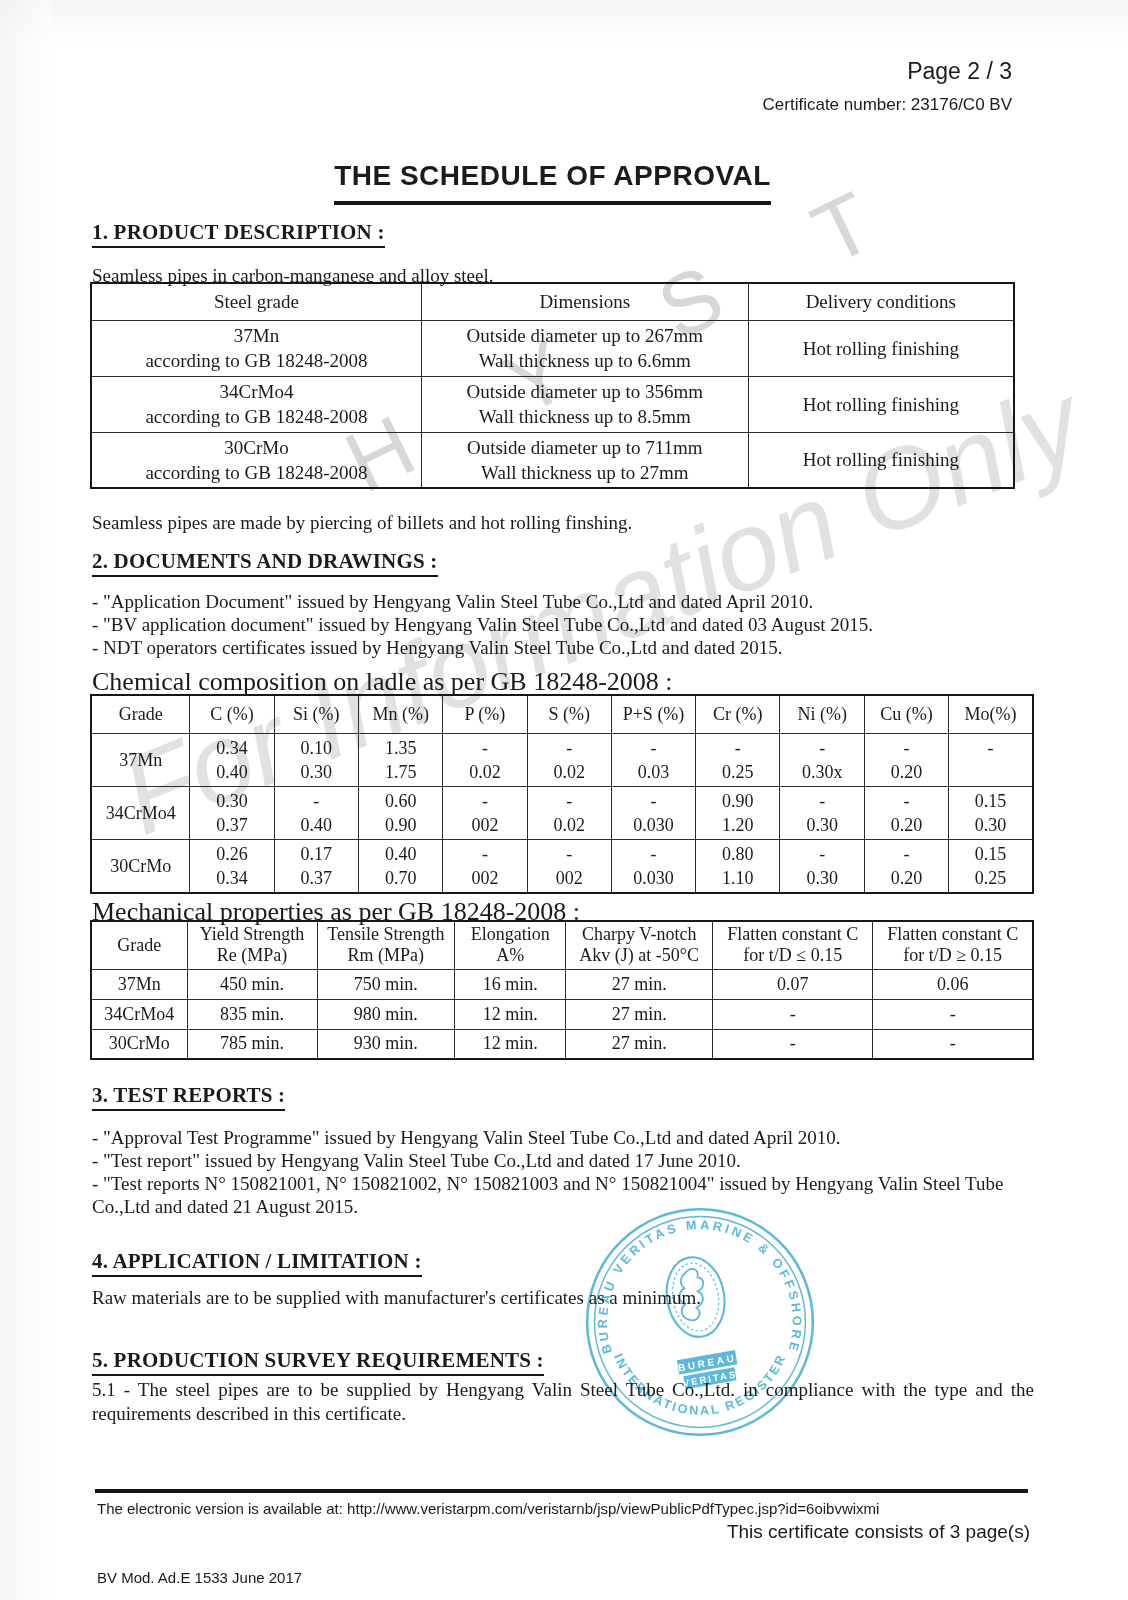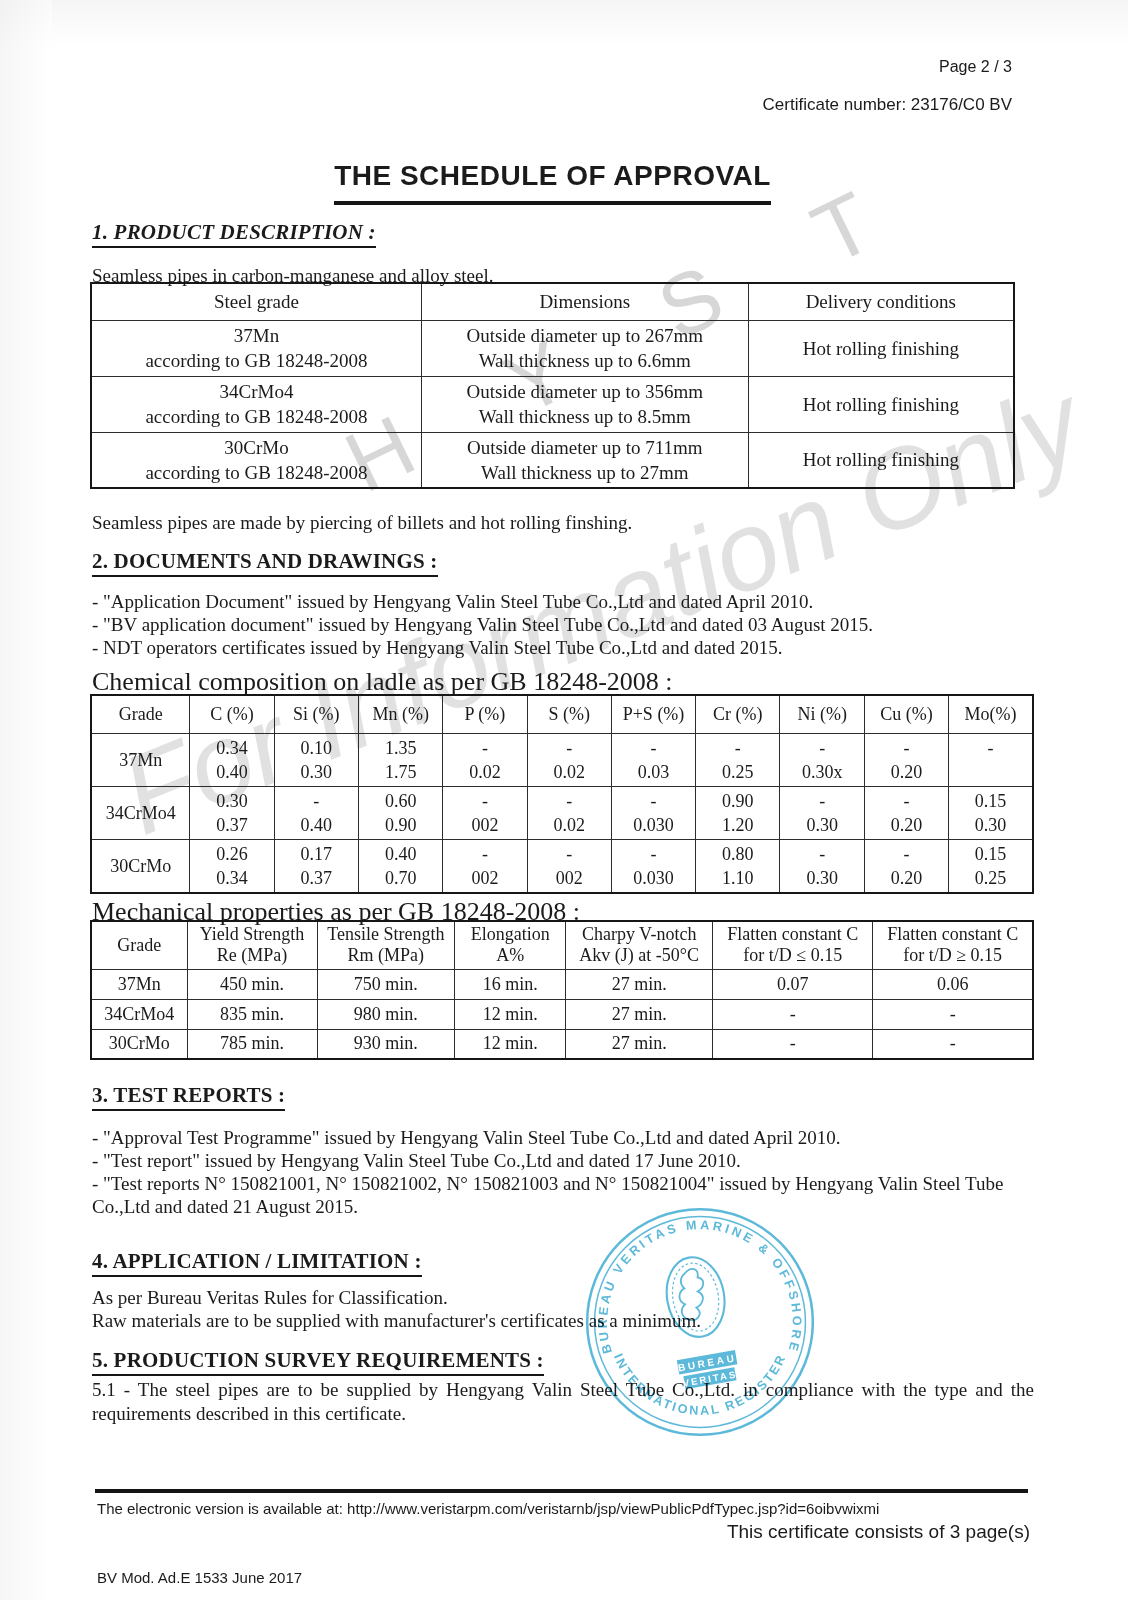--- a/index.html
+++ b/index.html
@@ -27,35 +27,35 @@
     transform:rotate(-26deg); transform-origin:0 50%; white-space:nowrap;
   }
   .wm-info {
     left:128px; top:736px; font-family:"Liberation Sans",sans-serif;
     font-style:italic; font-size:112px; color:#c4c4c4; opacity:.5;
     transform:rotate(-22deg); transform-origin:0 50%; white-space:nowrap;
   }
 
   .print { z-index:2; }
 
-  .page-num   { top:58px;  right:116px; font-size:16px; }
+  .page-num   { top:58px;  right:116px; font-size:23px; }
   .cert-num   { top:95px;  right:116px; font-size:17px; }
 
   .title-wrap { left:90px; top:160px; width:925px; text-align:center; }
   .doc-title  {
     display:inline-block; font-family:"Liberation Sans",sans-serif;
     font-size:28px; font-weight:bold; letter-spacing:.5px;
     border-bottom:4px solid #161616; padding-bottom:9px;
   }
 
   .sec-heading {
     font-size:21px; font-weight:bold; letter-spacing:.2px;
     border-bottom:2px solid #161616; display:inline-block; padding-bottom:1px;
   }
-  .h-s1 { left:92px; top:220px;font-style:italic; }
+  .h-s1 { left:92px; top:220px; }
   .h-s2 { left:92px; top:549px; }
   .h-s3 { left:92px; top:1083px; }
   .h-s4 { left:92px; top:1249px;text-align:right; }
   .h-s5 { left:92px; top:1348px; }
 
   .body-text { font-size:19px; line-height:23px; }
   .p-intro1 { left:92px; top:264px;  width:940px; }
   .p-note1  { left:92px; top:511px;  width:940px; }
   .list-s2  { left:92px; top:590px;  width:945px; }
   .list-s3  { left:92px; top:1126px; width:945px; }
@@ -330,21 +330,20 @@
 
 <div class="abs print h-s3"><span class="sec-heading">3. TEST REPORTS :</span></div>
 <div class="abs print body-text list-s3">
   <div>- "Approval Test Programme" issued by Hengyang Valin Steel Tube Co.,Ltd and dated April 2010.</div>
   <div>- "Test report" issued by Hengyang Valin Steel Tube Co.,Ltd and dated 17 June 2010.</div>
   <div>- "Test reports N° 150821001, N° 150821002, N° 150821003 and N° 150821004" issued by Hengyang Valin Steel Tube Co.,Ltd and  dated 21 August 2015.</div>
 </div>
 
 <div class="abs print h-s4"><span class="sec-heading">4. APPLICATION / LIMITATION :</span></div>
 <div class="abs print body-text list-s4">
-  <div>As per Bureau Veritas Rules for Classification.</div>
   <div>Raw materials are to be supplied with manufacturer's certificates as a minimum.</div>
 </div>
 
 <div class="abs print h-s5"><span class="sec-heading">5. PRODUCTION SURVEY REQUIREMENTS :</span></div>
 <div class="abs print p-s5">5.1 - The steel pipes are to be supplied by Hengyang Valin Steel Tube Co.,Ltd. in compliance with the type and the requirements described in this certificate.</div>
 
 <div class="abs stamp-box">
   <svg viewBox="0 0 220 220">
     <defs>
       <path id="arcTop" d="M 33.8 154 A 88 88 0 1 1 186.2 154" fill="none"></path>

